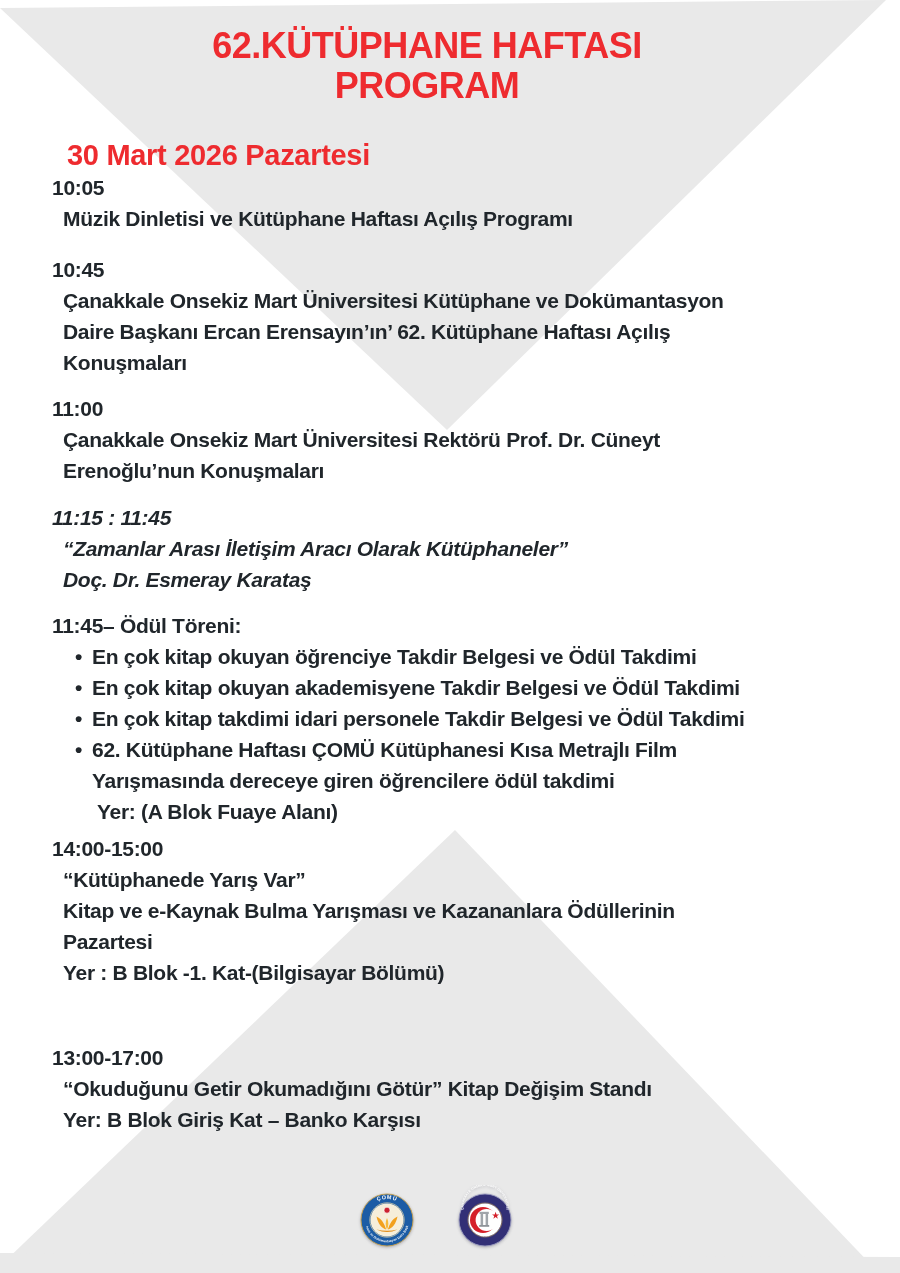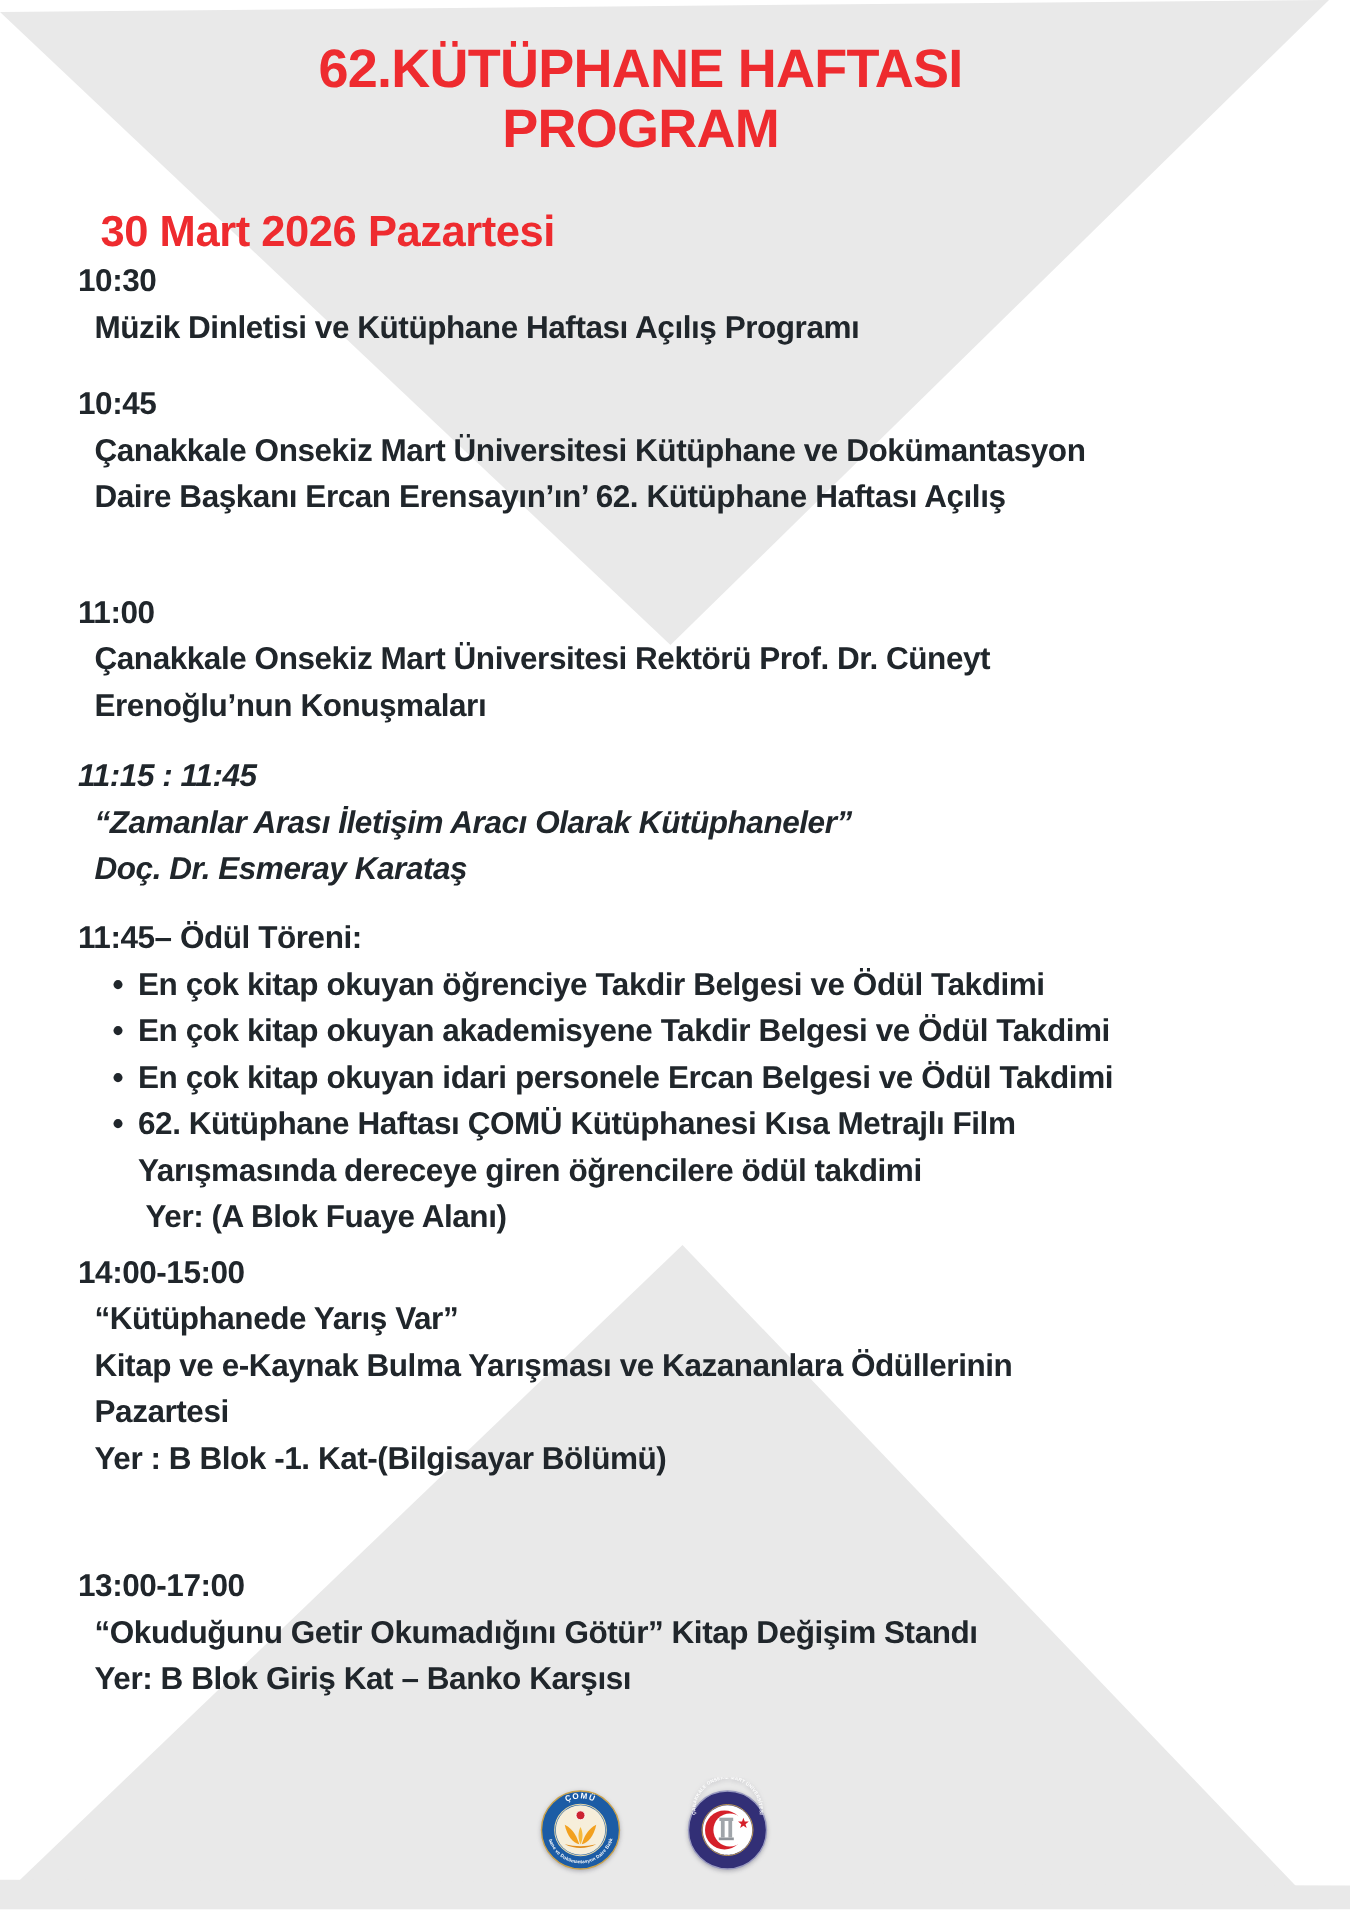--- a/index.html
+++ b/index.html
@@ -56,27 +56,28 @@
 
   <div id="title">
     <div>62.KÜTÜPHANE HAFTASI</div>
     <div>PROGRAM</div>
   </div>
 
   <div id="date-heading">30 Mart 2026 Pazartesi</div>
 
   <div id="schedule">
       <div class="block" style="top: 172px;">
-        <div class="time">10:30</div>
+        <div class="time">10:05</div>
         <div class="line">Müzik Dinletisi ve Kütüphane Haftası Açılış Programı</div>
       </div>
       <div class="block" style="top: 254px;">
         <div class="time">10:45</div>
         <div class="line">Çanakkale Onsekiz Mart Üniversitesi Kütüphane ve Dokümantasyon</div>
         <div class="line">Daire Başkanı Ercan Erensayın’ın’ 62. Kütüphane Haftası Açılış</div>
+        <div class="line">Konuşmaları</div>
       </div>
       <div class="block" style="top: 393px;">
         <div class="time">11:00</div>
         <div class="line">Çanakkale Onsekiz Mart Üniversitesi Rektörü Prof. Dr. Cüneyt</div>
         <div class="line">Erenoğlu’nun Konuşmaları</div>
       </div>
       <div class="block" style="top: 502px; font-style: italic;">
         <div class="time">11:15 : 11:45</div>
         <div class="line">“Zamanlar Arası İletişim Aracı Olarak Kütüphaneler”</div>
         <div class="line">Doç. Dr. Esmeray Karataş</div>
@@ -91,21 +92,21 @@
         </div>
         <div class="bullet-row">
           <div class="bullet-glyph">•</div>
           <div class="bullet-text">
             <div class="">En çok kitap okuyan akademisyene Takdir Belgesi ve Ödül Takdimi</div>
           </div>
         </div>
         <div class="bullet-row">
           <div class="bullet-glyph">•</div>
           <div class="bullet-text">
-            <div class="">En çok kitap okuyan idari personele Ercan Belgesi ve Ödül Takdimi</div>
+            <div class="">En çok kitap takdimi idari personele Takdir Belgesi ve Ödül Takdimi</div>
           </div>
         </div>
         <div class="bullet-row">
           <div class="bullet-glyph">•</div>
           <div class="bullet-text">
             <div class="">62. Kütüphane Haftası ÇOMÜ Kütüphanesi Kısa Metrajlı Film</div>
             <div class="">Yarışmasında dereceye giren öğrencilere ödül takdimi</div>
           </div>
         </div>
         <div class="post-line">Yer: (A Blok Fuaye Alanı)</div>

